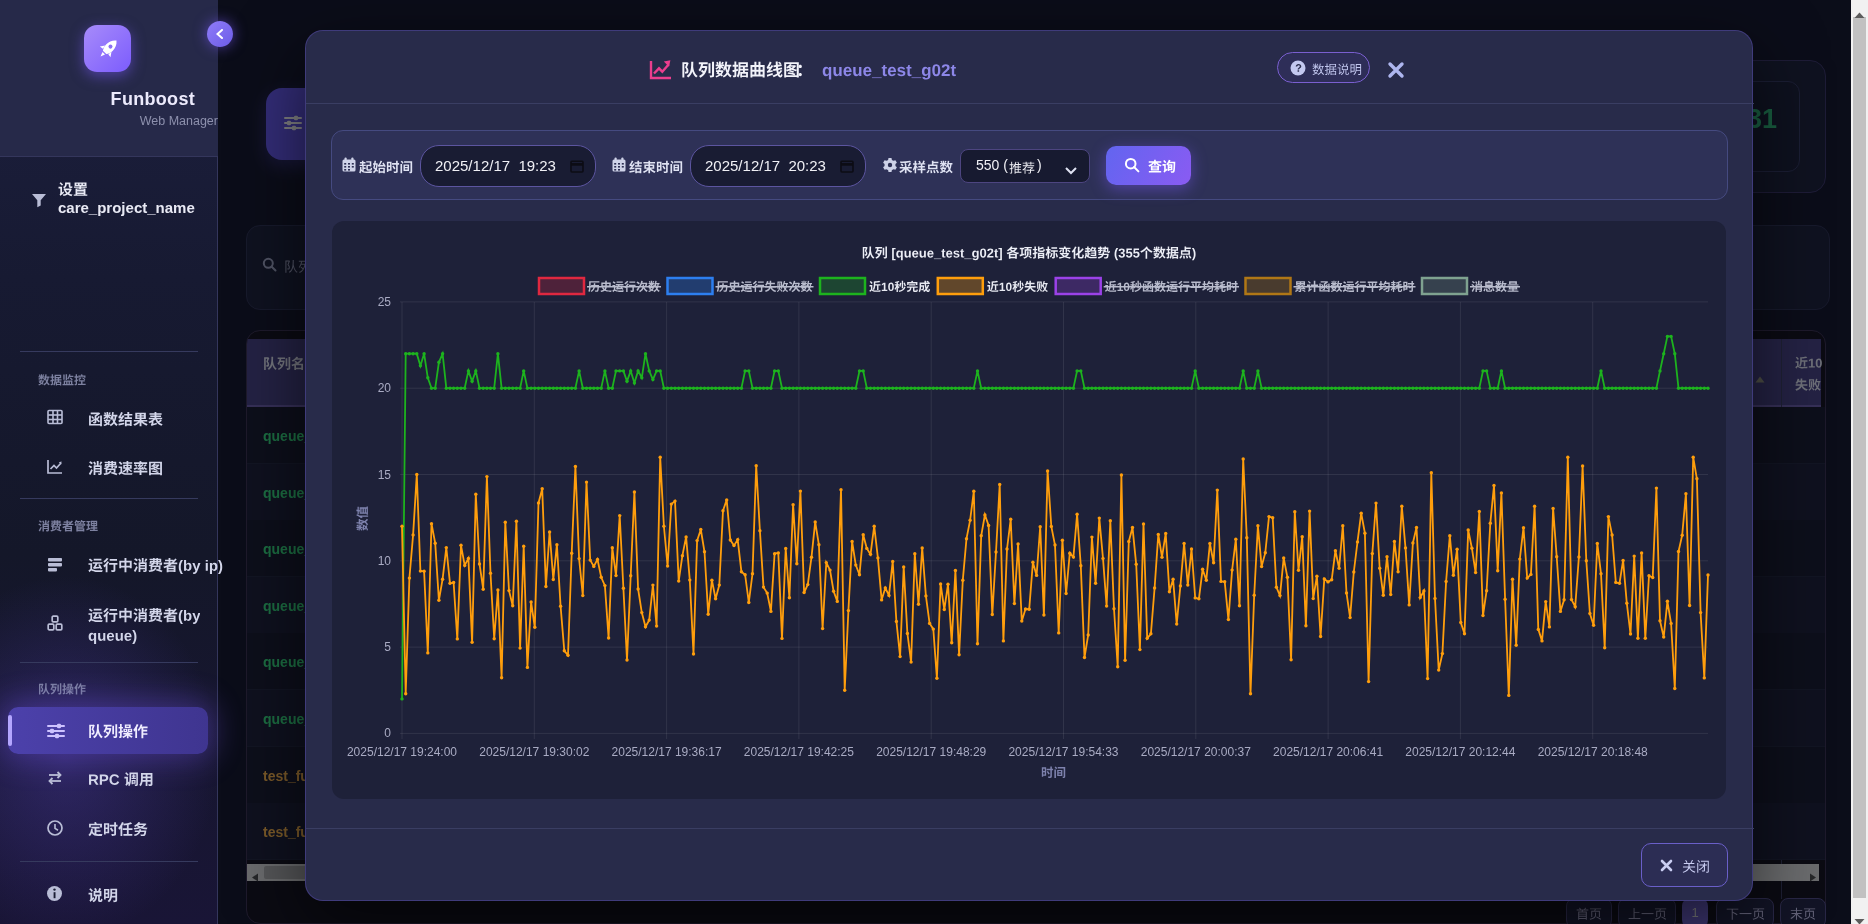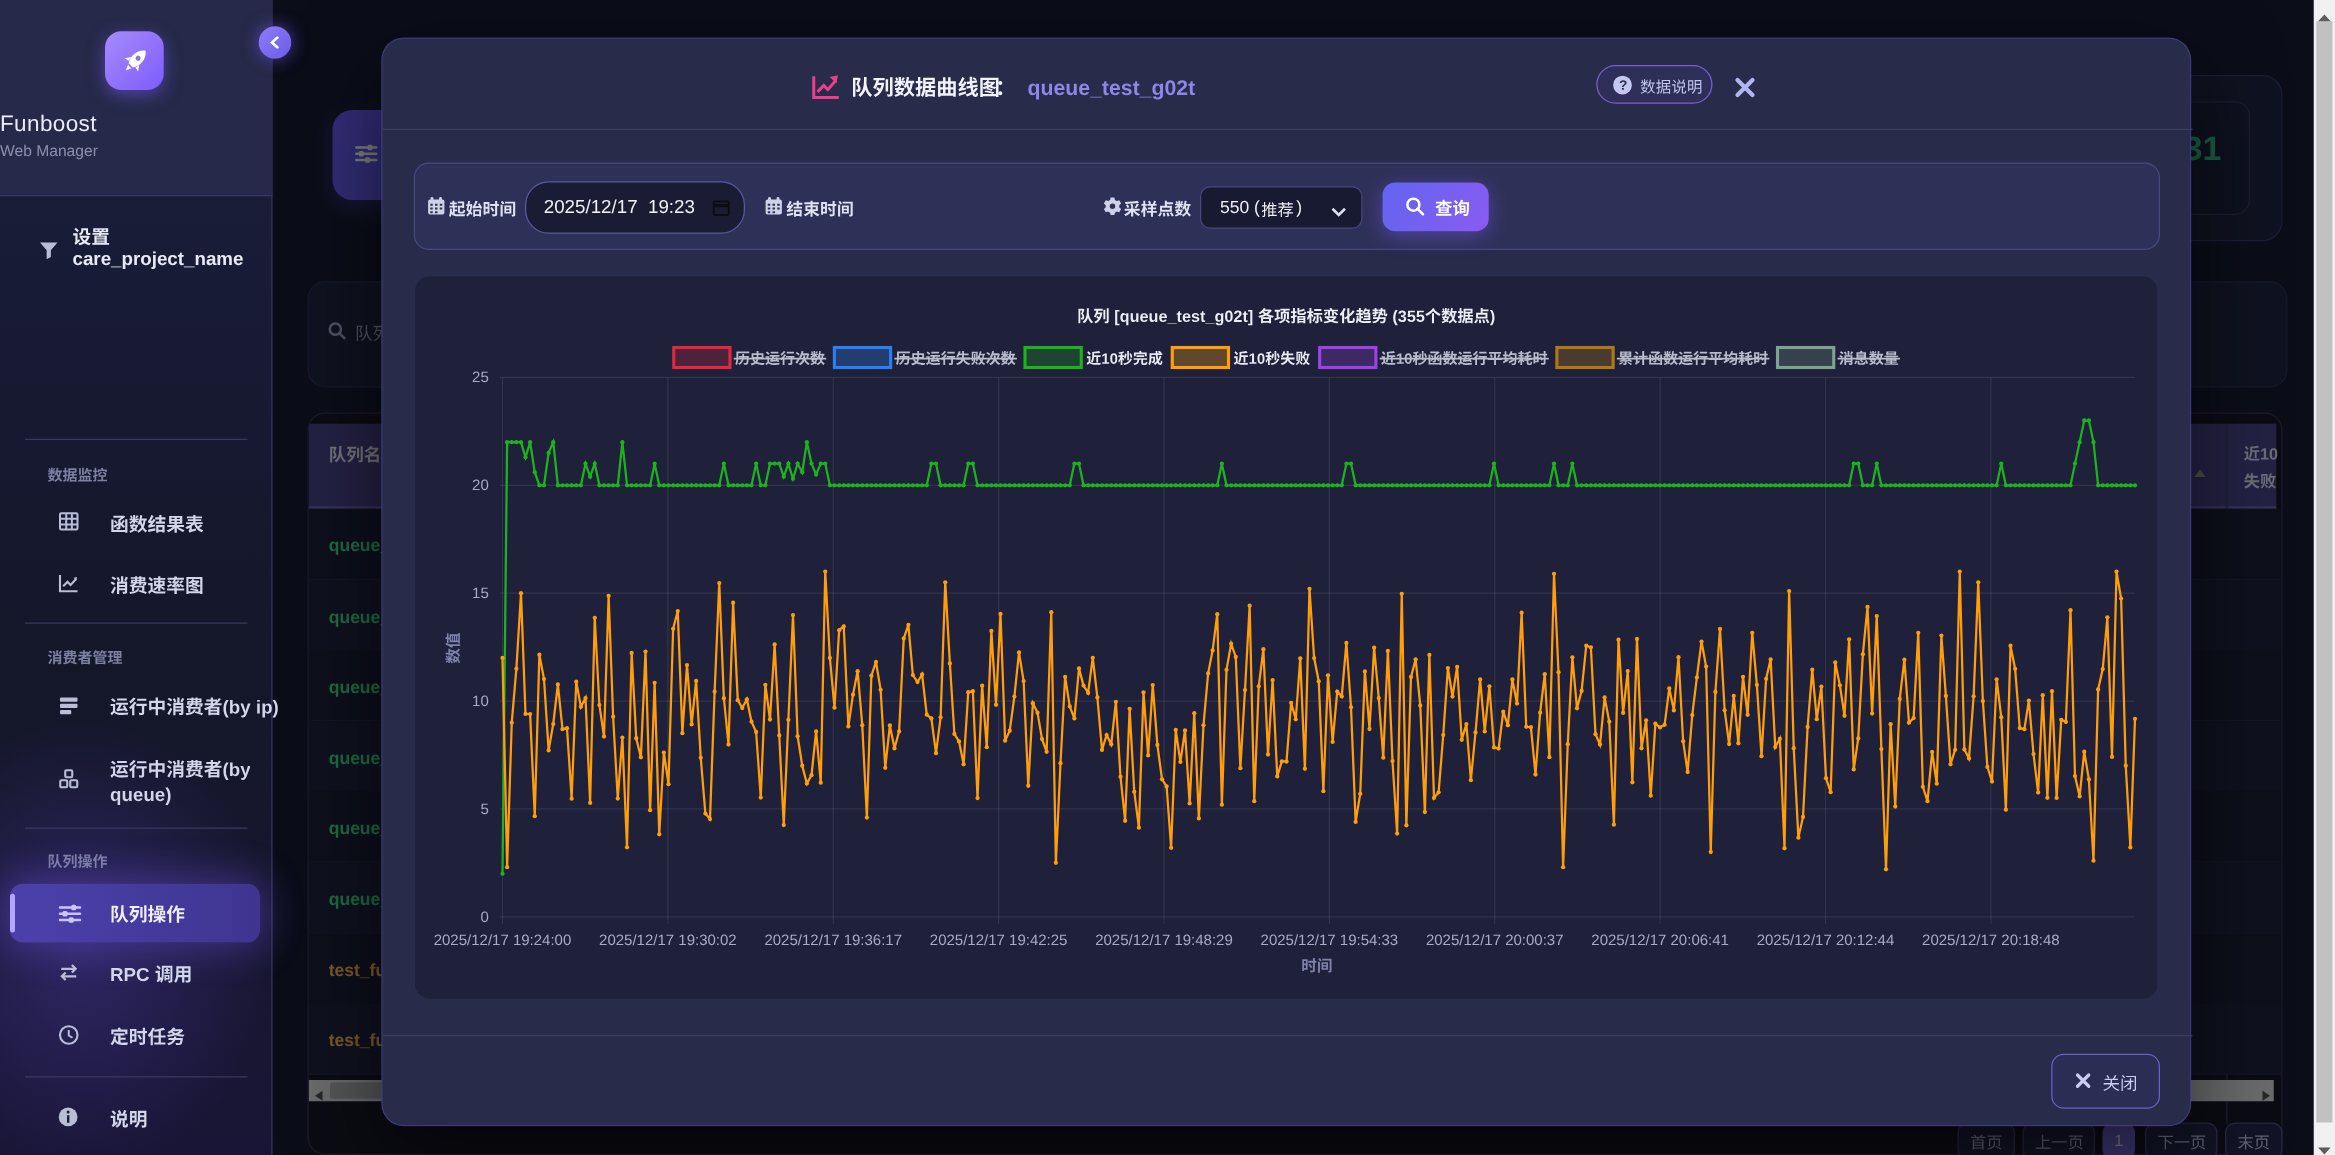--- a/index.html
+++ b/index.html
@@ -258,22 +258,22 @@
           <svg width="26" height="26" viewBox="0 0 26 26" style="">
             <g transform="rotate(45 13 13)" fill="#fff">
               <path d="M13 1c3.2 2.6 4.6 6 4.6 9.8 0 2.6-.8 5-2.2 7H10.6c-1.4-2-2.2-4.4-2.2-7C8.4 7 9.8 3.6 13 1z"></path>
               <circle cx="13" cy="9.5" r="2" fill="#8b6ff5"></circle>
               <path d="M8.6 12.5L5.5 17l3.6-.6zM17.4 12.5l3.1 4.5-3.6-.6z"></path>
               <path d="M11.2 19h3.6l-1.8 4.6z"></path>
             </g>
           </svg>
         </div>
       </div>
-      <div style="position:absolute;top:89px;width:195px;text-align:left;font-family:'Liberation Sans',sans-serif;font-weight:normal;font-size:18px;color:#eceafc;letter-spacing:0.3px">Funboost</div>
-      <div style="position:absolute;top:114px;width:218px;text-align:left;font-family:'Liberation Sans',sans-serif;font-size:12.5px;color:#8d90ad">Web Manager</div>
+      <div style="position:absolute;top:89px;width:195px;text-align:right;font-family:'Liberation Sans',sans-serif;font-weight:bold;font-size:18px;color:#eceafc;letter-spacing:0.3px">Funboost</div>
+      <div style="position:absolute;top:114px;width:218px;text-align:right;font-family:'Liberation Sans',sans-serif;font-size:12.5px;color:#8d90ad">Web Manager</div>
     </div>
     <div style="position:absolute;left:30px;top:191px;"><svg width="18" height="18" viewBox="0 0 18 18" style="">
         <path d="M2 3h14l-5.3 6.2v5.3l-3.4 1.8V9.2L2 3z" fill="#b9bdd6"></path>
       </svg></div>
     <div style="position:absolute;left:58px;top:178px;"><svg width="30" height="22" viewBox="0 0 30 22" fill="#e8e9f4">
         <use href="#gD8BBE" transform="translate(0.0 16.8) scale(0.01500 -0.01500)"></use>
         <use href="#gD7F6E" transform="translate(15.0 16.8) scale(0.01500 -0.01500)"></use>
       </svg></div>
     <div style="position:absolute;left:58px;top:199px;font-family:'Liberation Sans',sans-serif;font-weight:bold;font-size:15px;color:#e8e9f4">care_project_name</div>
     <div class="sdiv" style="top:351px"></div>
@@ -540,20 +540,29 @@
           <rect x="2.2" y="12" width="2" height="1.6"></rect>
           <rect x="6" y="12" width="2" height="1.6"></rect>
         </g>
       </svg></div>
     <div style="position:absolute;left:323px;top:126px;"><svg width="54" height="20" viewBox="0 0 54 20" fill="#dfe2f2">
         <use href="#gD7ED3" transform="translate(0.0 15.1) scale(0.01350 -0.01350)"></use>
         <use href="#gD675F" transform="translate(13.5 15.1) scale(0.01350 -0.01350)"></use>
         <use href="#gD65F6" transform="translate(27.0 15.1) scale(0.01350 -0.01350)"></use>
         <use href="#gD95F4" transform="translate(40.5 15.1) scale(0.01350 -0.01350)"></use>
       </svg></div>
+    <div class="dinput" style="left:384px;top:114px;width:176px">
+      <span class="dtxt">2025/12/17&nbsp; 20:23</span>
+      <span class="dcal"><svg width="14" height="14" viewBox="0 0 14 14" style="">
+          <g fill="none" stroke="#0c0c14" stroke-width="1.6">
+            <rect x="1" y="2.2" width="12" height="10.8" rx="1"></rect>
+            <path d="M1 5.4h12" stroke-width="2.6"></path>
+          </g>
+        </svg></span>
+    </div>
     <div style="position:absolute;left:576px;top:126px;"><svg width="16" height="16" viewBox="0 0 16 16" style="">
         <path fill="#ced2e8" d="M6.5 1h3l.4 1.9a5.5 5.5 0 011.6.9l1.9-.6 1.5 2.6-1.5 1.3a5.6 5.6 0 010 1.8l1.5 1.3-1.5 2.6-1.9-.6a5.5 5.5 0 01-1.6.9L9.5 15h-3l-.4-1.9a5.5 5.5 0 01-1.6-.9l-1.9.6L1.1 10.2l1.5-1.3a5.6 5.6 0 010-1.8L1.1 5.8l1.5-2.6 1.9.6a5.5 5.5 0 011.6-.9L6.5 1z"></path>
         <circle cx="8" cy="8" r="2.2" fill="#2d3054"></circle>
       </svg></div>
     <div style="position:absolute;left:593px;top:126px;"><svg width="54" height="20" viewBox="0 0 54 20" fill="#dfe2f2">
         <use href="#gD91C7" transform="translate(0.0 15.1) scale(0.01350 -0.01350)"></use>
         <use href="#gD6837" transform="translate(13.5 15.1) scale(0.01350 -0.01350)"></use>
         <use href="#gD70B9" transform="translate(27.0 15.1) scale(0.01350 -0.01350)"></use>
         <use href="#gD6570" transform="translate(40.5 15.1) scale(0.01350 -0.01350)"></use>
       </svg></div>

